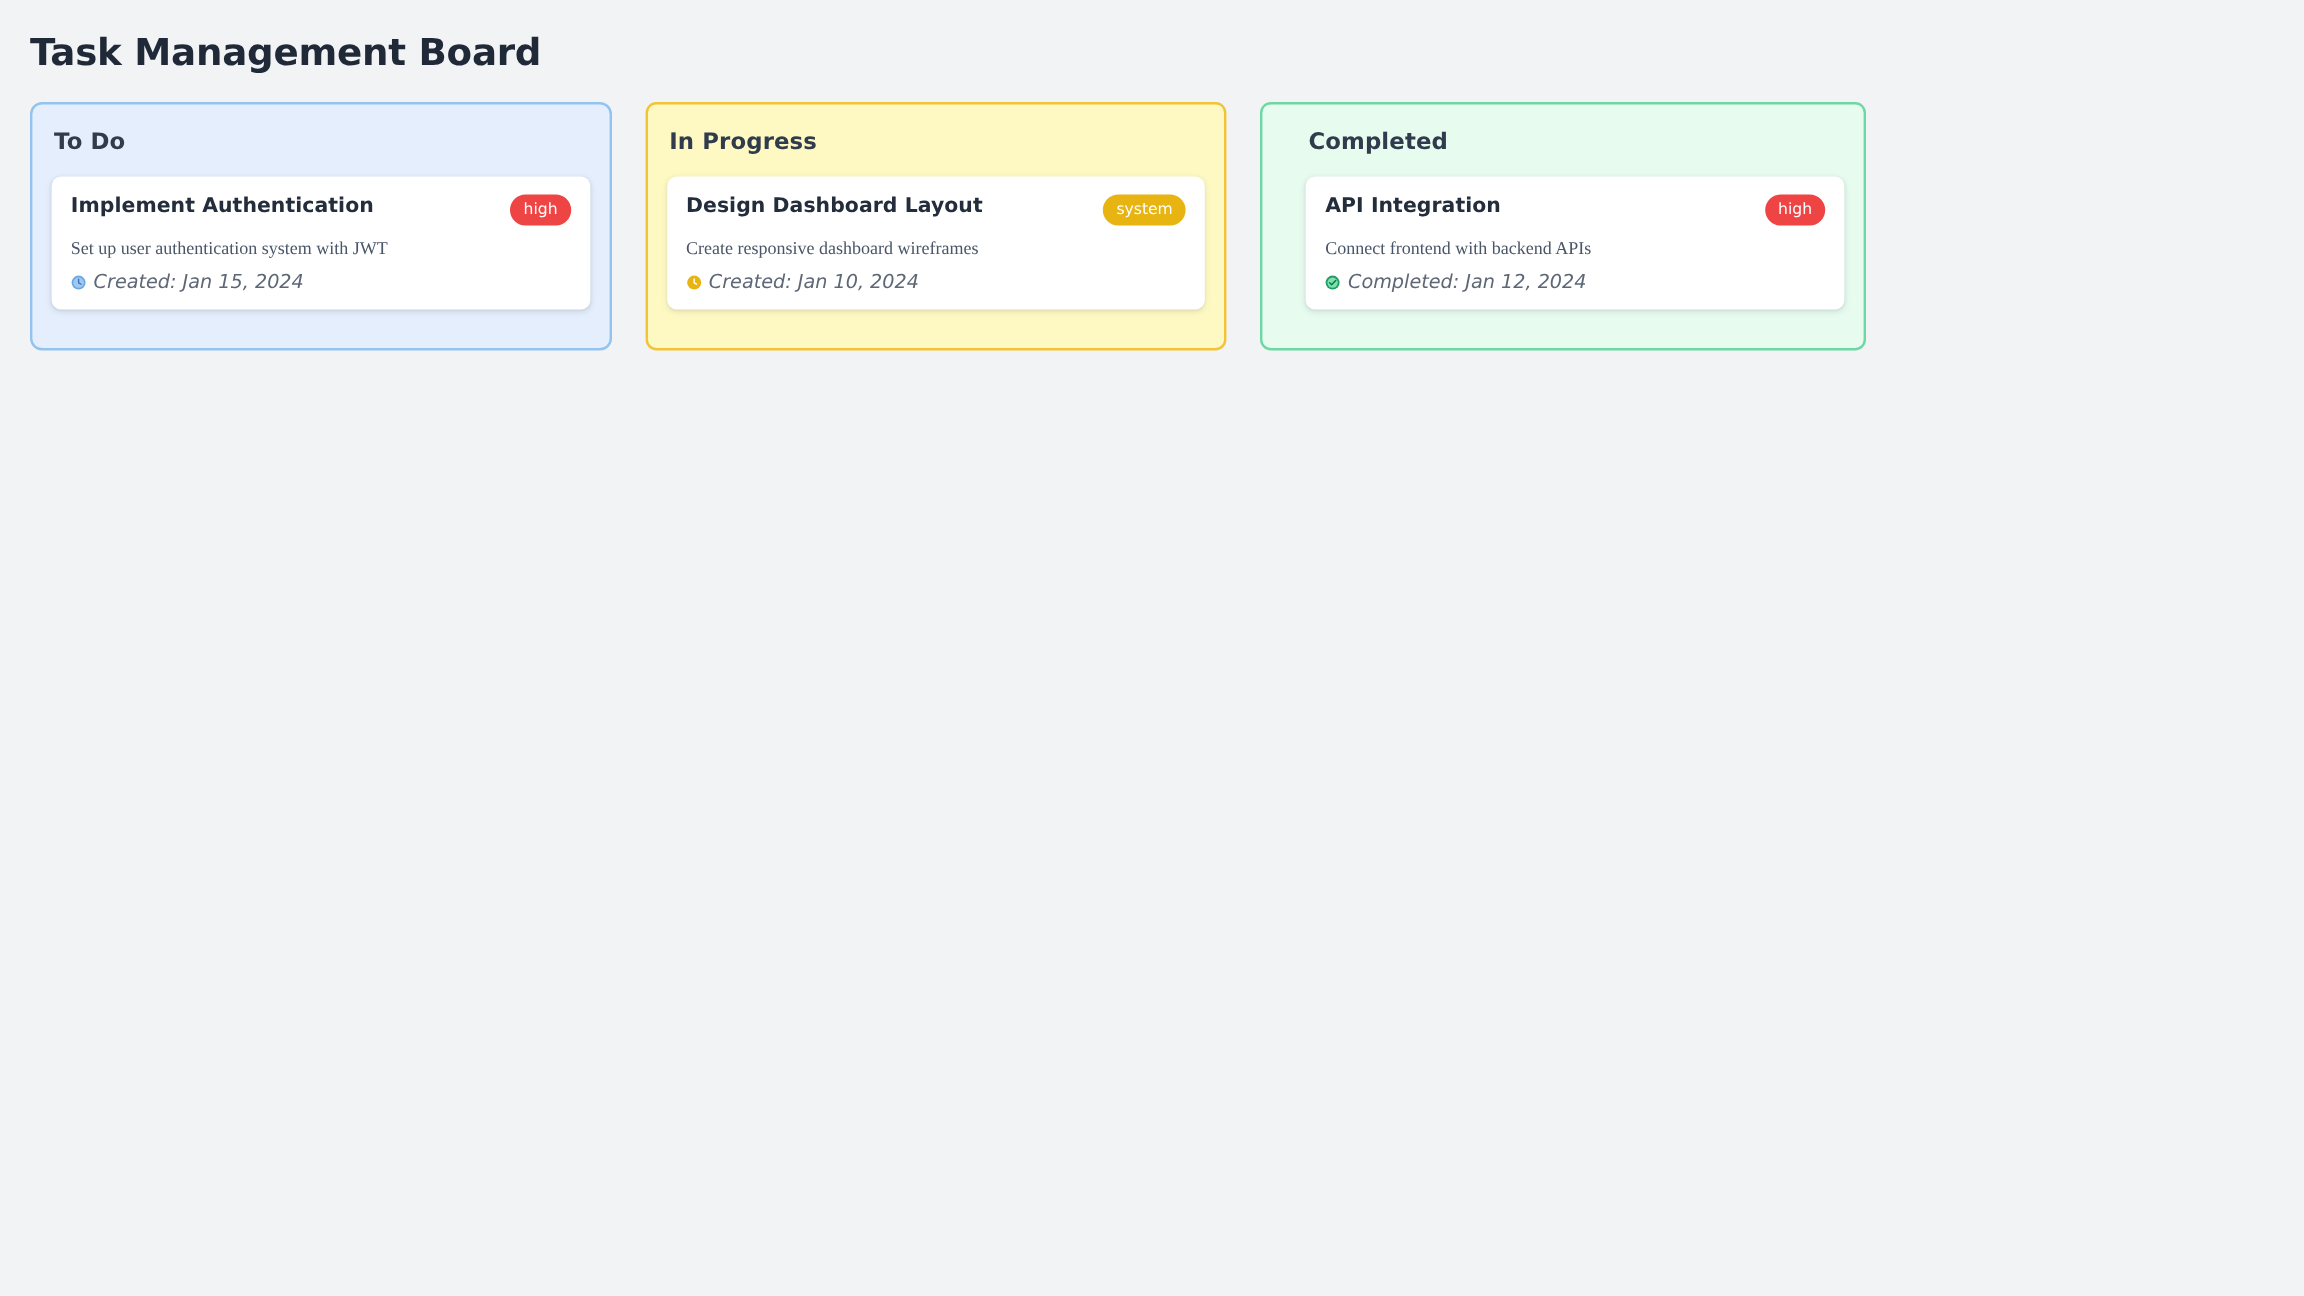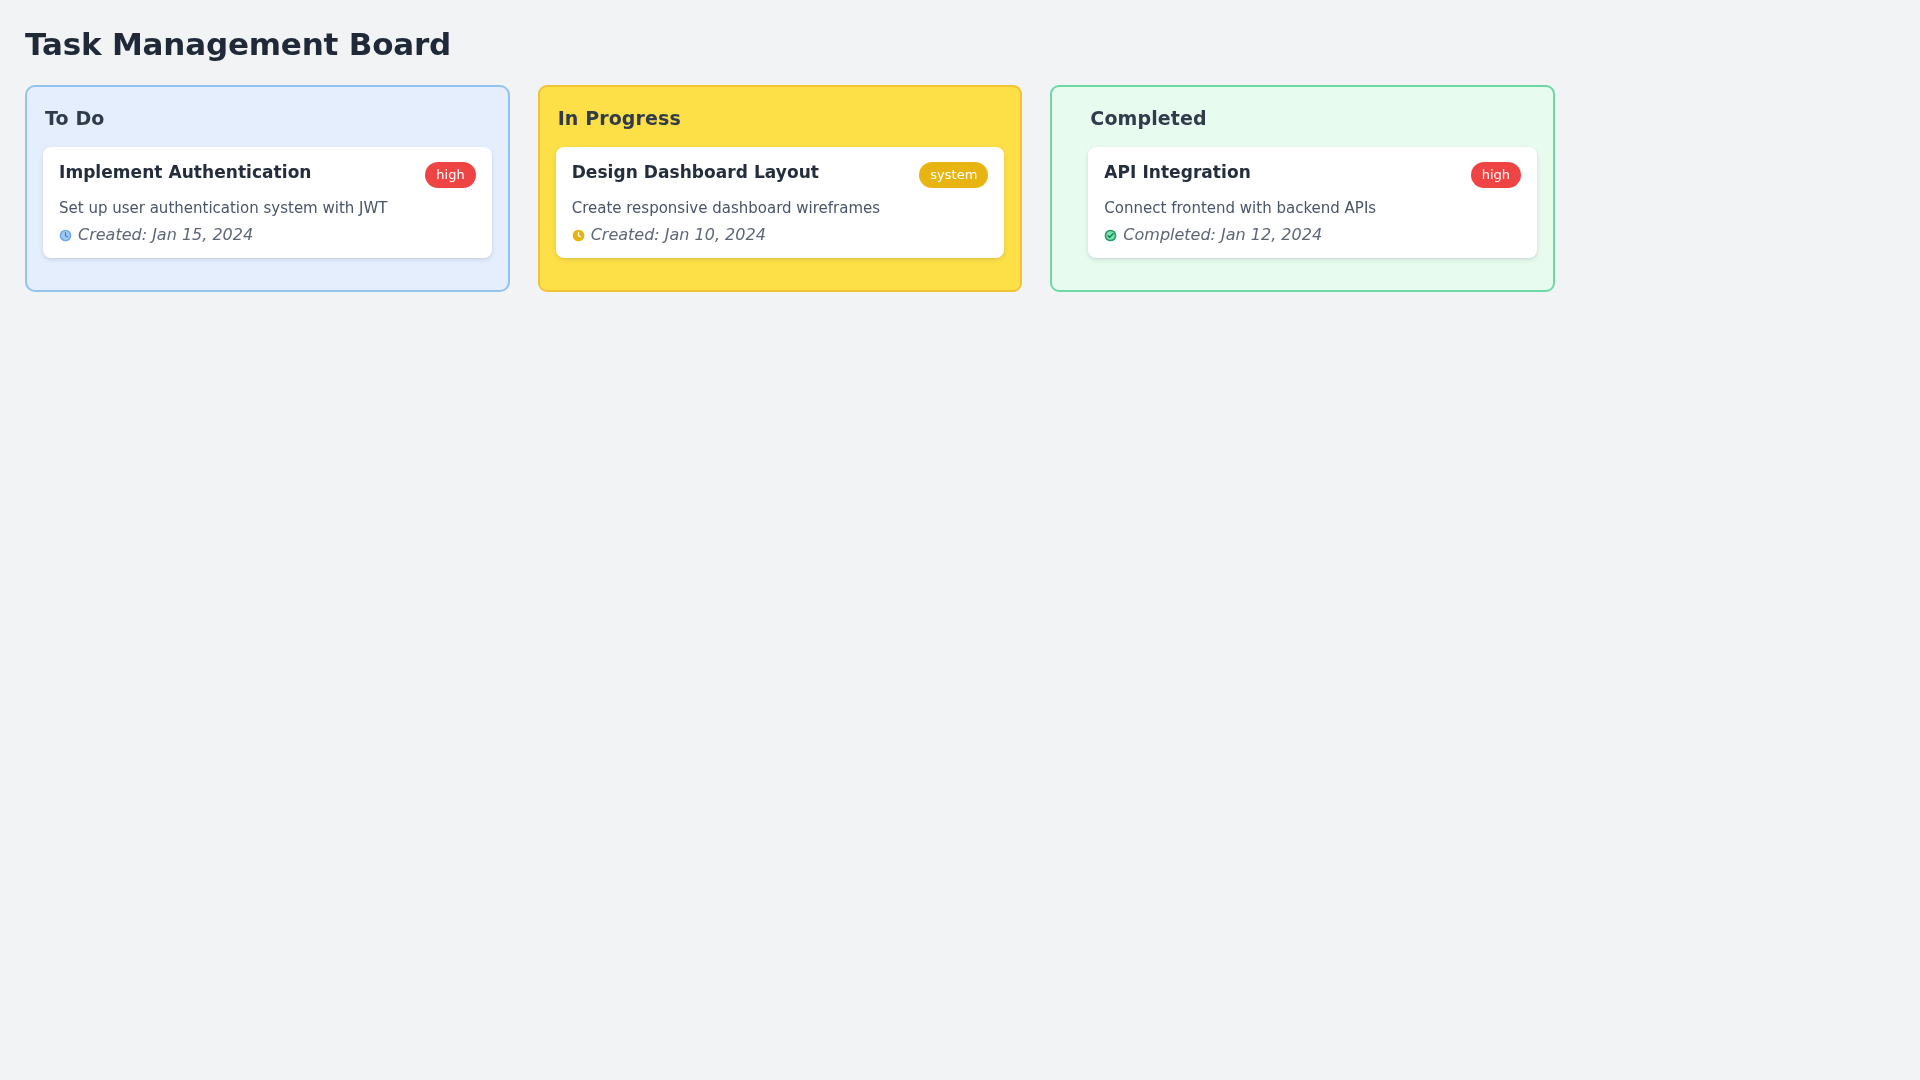--- a/index.html
+++ b/index.html
@@ -44,21 +44,21 @@
   .column {
     flex: 1 1 0;
     min-width: 0;
     border-radius: 9px;
     border: 2px solid #9cc7f0;
     background: #e4effd;
     padding: 16px 16px 32px 16px;
   }
 
   .column.col-todo      { border-color: #93c3ef; background: #e4eefc; border-radius: 10px; }
-  .column.col-progress  { border-color: #f2c335; background: #fde047; }
+  .column.col-progress  { border-color: #f2c335; background: #fef9c3; }
   .column.col-done      { border-color: #6ed8a5; background: #e7fbef; padding-left: 36px; }
 
   .column-title {
     font-size: 19px;
     font-weight: bold;
     color: #303b4c;
     line-height: 24px;
     margin: 3px 0 17px 2px;
     letter-spacing: 0.1px;
   }
@@ -99,20 +99,21 @@
     margin-top: 1px;
   }
   .priority-badge.prio-high   { background: #ef4444; }
   .priority-badge.prio-medium { background: #e8b411; }
 
   .task-desc {
     font-size: 15px;
     line-height: 20px;
     color: #495568;
     margin-top: 10px;
+    font-family: Liberation Serif, serif;
   }
 
   .task-meta {
     display: flex;
     align-items: center;
     gap: 6px;
     margin-top: 9px;
     font-size: 16px;
     font-style: italic;
     color: #5d6775;

